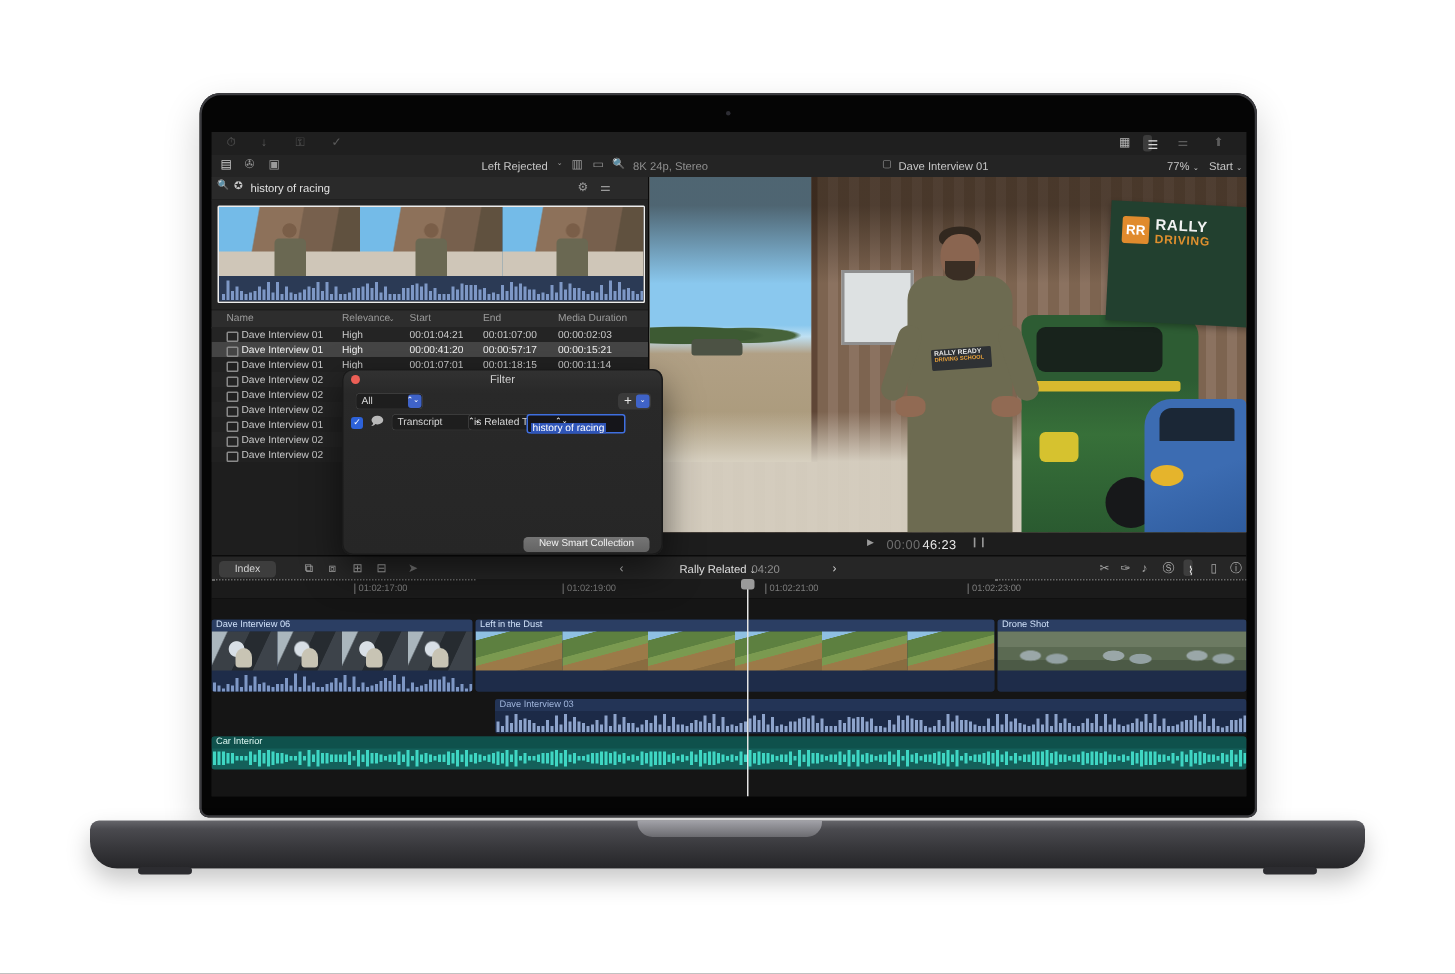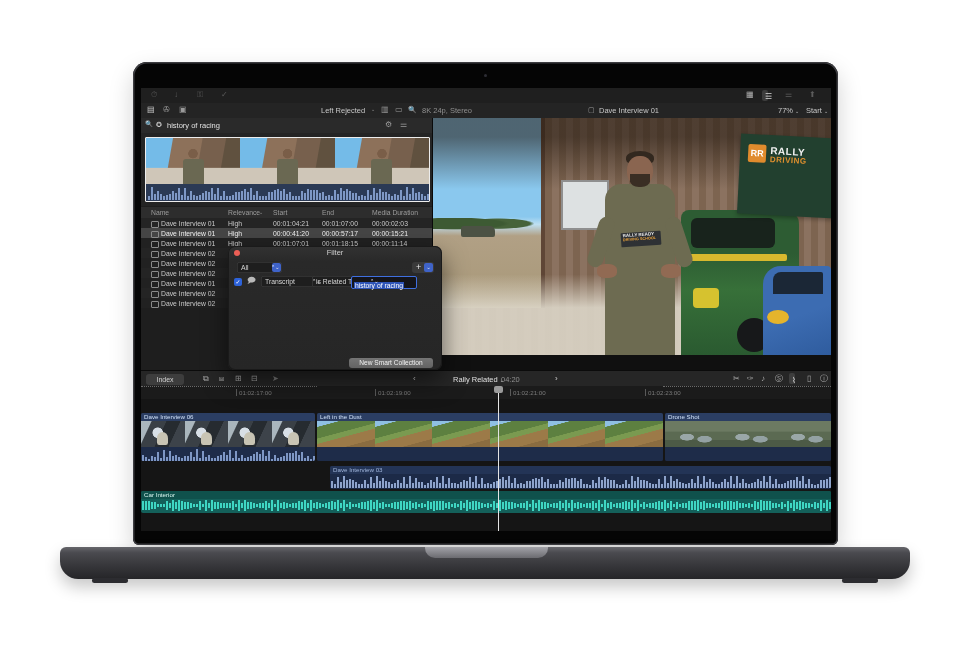--- a/index.html
+++ b/index.html
@@ -367,20 +367,26 @@
         </div>
       </div>
       <div class="arm" id="arm-l"></div>
       <div class="arm" id="arm-r"></div>
       <div class="hand" style="left:164px;top:146px"></div>
       <div class="hand" style="left:228px;top:146px"></div>
       <div id="man-hair"></div>
       <div id="man-head"></div>
       <div id="man-beard"></div>
     </div>
+    <div id="viewer-bar">
+      <span class="icon abs" style="left:145px;top:4px;font-size:6px">▶</span>
+      <span class="tc" style="left:158px;color:#6f6f6f">00:00</span>
+      <span class="tc" style="left:182px;color:#e8e8e8">46:23</span>
+      <span class="icon abs" style="left:214px;top:4px;font-size:6.5px">❙❙</span>
+    </div>
   </div>
 
   <div id="filter-win">
     <div id="close-dot"></div>
     <div id="filter-title">Filter</div>
     <div class="popup" style="left:9px;top:16px;width:28px"><span>All</span><b>⌃⌄</b></div>
     <div class="abs" style="left:184px;top:16px;width:22px;height:11px;background:#3a3a3a;border-radius:3px">
       <span class="abs" style="left:4px;top:0;color:#e8e8e8;font-size:9px;line-height:11px">+</span>
       <span class="abs" style="right:1px;top:1px;width:9px;height:9px;background:#3f63c8;border-radius:2px;color:#fff;font-size:5px;text-align:center;line-height:9px">⌄</span>
     </div>

